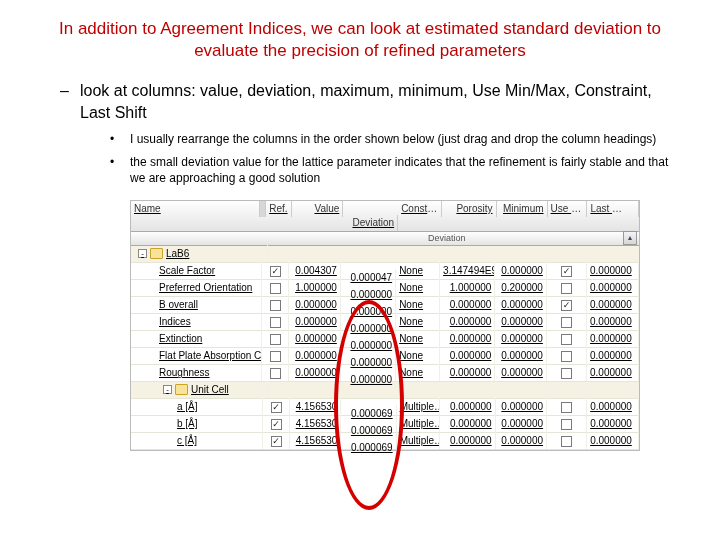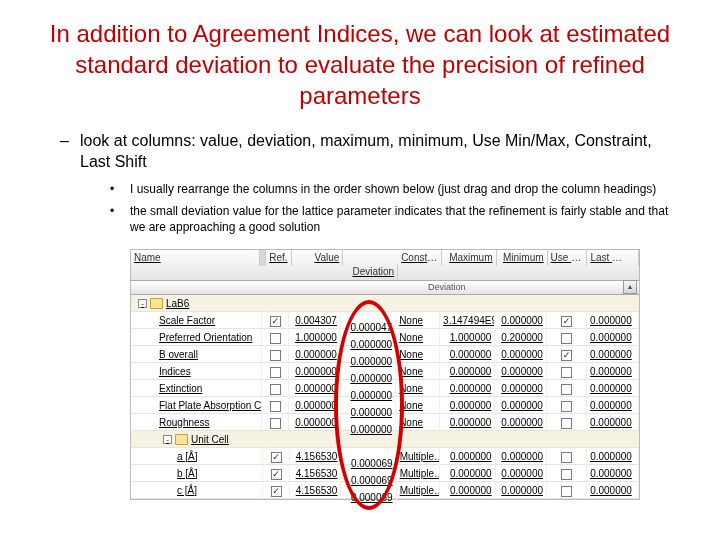--- a/index.html
+++ b/index.html
@@ -1,17 +1,17 @@
 <!DOCTYPE html>
 <html><head>
 <meta charset="utf-8">
 <style>
   * { box-sizing: border-box; margin: 0; padding: 0; }
   body { width: 720px; height: 540px; font-family: Arial, sans-serif; background: #fff; padding: 18px 40px; position: relative; overflow: hidden; }
-  .title { color: #c00000; font-size: 24px; text-align: center; line-height: 1.3; margin-bottom: 18px; font-weight: normal; }
+  .title { color: #c00000; font-size: 17px; text-align: center; line-height: 1.3; margin-bottom: 18px; font-weight: normal; }
   .bullet-1 { margin-left: 40px; margin-bottom: 8px; font-size: 16px; line-height: 1.35; }
   .bullet-1 .dash { display: inline-block; width: 20px; margin-left: -20px; }
   .bullet-2 { margin-left: 90px; margin-bottom: 6px; font-size: 12px; line-height: 1.35; }
   .bullet-2 .dot { display: inline-block; width: 20px; margin-left: -20px; }
 
   .screenshot { margin: 14px 40px 0 90px; border: 1px solid #bbb; font-family: Tahoma, Arial, sans-serif; font-size: 10px; background: #4d7c0f; position: relative; text-decoration: underline; }
   .hdr-row { display: flex; background: linear-gradient(#fefefe,#e4e4e4); border-bottom: 1px solid #aaa; }
   .hdr-cell { padding: 2px 3px; border-right: 1px solid #ccc; white-space: nowrap; overflow: hidden; text-overflow: ellipsis; height: 16px; line-height: 12px; color: #333; }
   .hdr-cell.sep { background: #d7d7d7; width: 6px; padding: 0; }
   .subhdr { font-size: 9px; padding-left: 2px; color: #555; background: linear-gradient(#fefefe,#e4e4e4); border-bottom: 1px solid #aaa; height: 14px; line-height: 12px; }
@@ -47,21 +47,21 @@
 <p class="bullet-2"><span class="dot">•</span><span>the small deviation value for the lattice parameter indicates that the refinement is fairly stable and that we are approaching a good solution</span></p>
 
 <div class="screenshot">
   <div class="hdr-row">
     <div class="hdr-cell c-name">Name</div>
     <div class="hdr-cell sep"></div>
     <div class="hdr-cell c-ref">Ref.</div>
     <div class="hdr-cell c-val">Value</div>
     <div class="hdr-cell c-dev">Deviation</div>
     <div class="hdr-cell c-con">Constr…</div>
-    <div class="hdr-cell c-max">Maximum</div>
+    <div class="hdr-cell c-max">Porosity</div>
     <div class="hdr-cell c-min">Minimum</div>
     <div class="hdr-cell c-use">Use Mi…</div>
     <div class="hdr-cell c-ls">Last Shift</div>
   </div>
   <div class="subhdr"><span class="sub" style="margin-left:295px">Deviation</span></div>
 
   <div class="row group">
     <div class="cell c-name">
         <span class="toggle">-</span> 
         <span class="ficon"></span> 

